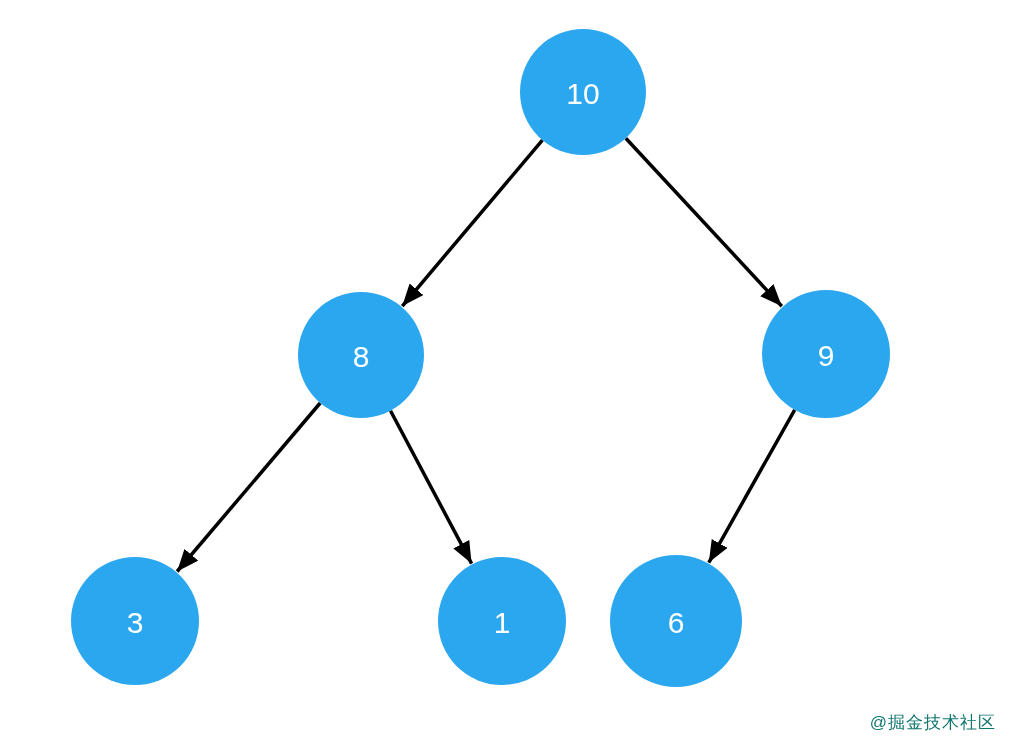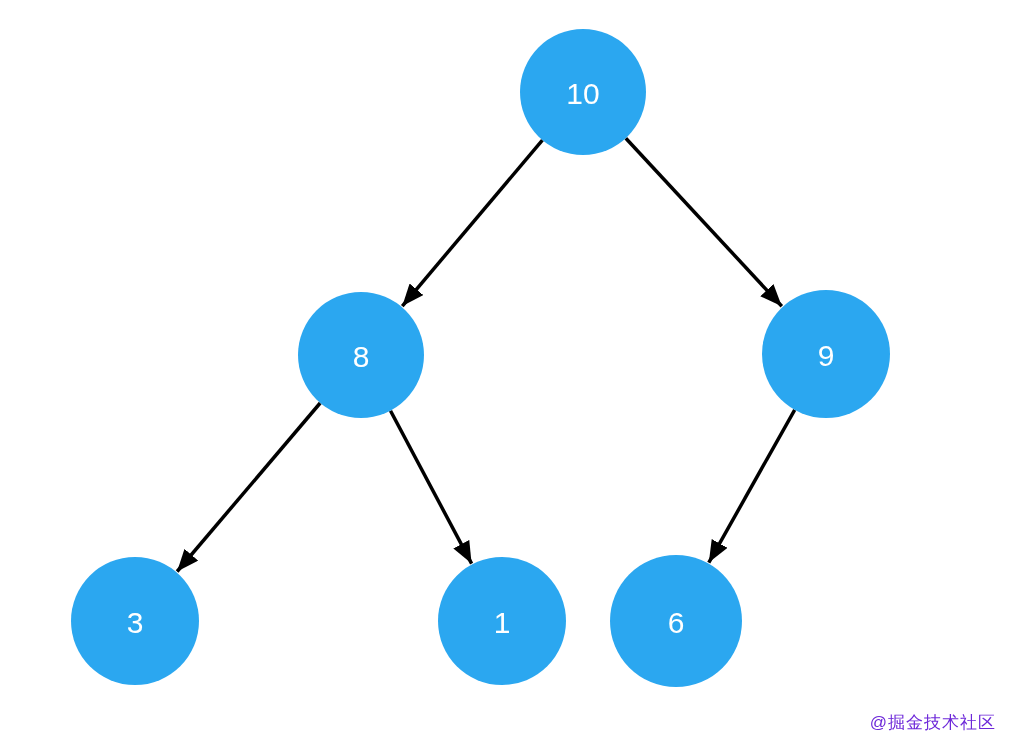--- a/index.html
+++ b/index.html
@@ -71,14 +71,14 @@
         <g>
           <circle cx="502" cy="621" r="64" fill="#2BA7F0"></circle>
           <text x="502" y="621" text-anchor="middle" dominant-baseline="central" dy="0.04em" class="node-label" fill="#ffffff">1</text>
         </g>
         <g>
           <circle cx="676" cy="621" r="66" fill="#2BA7F0"></circle>
           <text x="676" y="621" text-anchor="middle" dominant-baseline="central" dy="0.04em" class="node-label" fill="#ffffff">6</text>
         </g>
       </g>
   </svg>
-  <div class="watermark" style="color: #6d28d9; margin-left: 12px;">@掘金技术社区</div>
+  <div class="watermark" style="color: #0f766e; margin-left: 12px;">@掘金技术社区</div>
 </div>
 
 </body></html>

